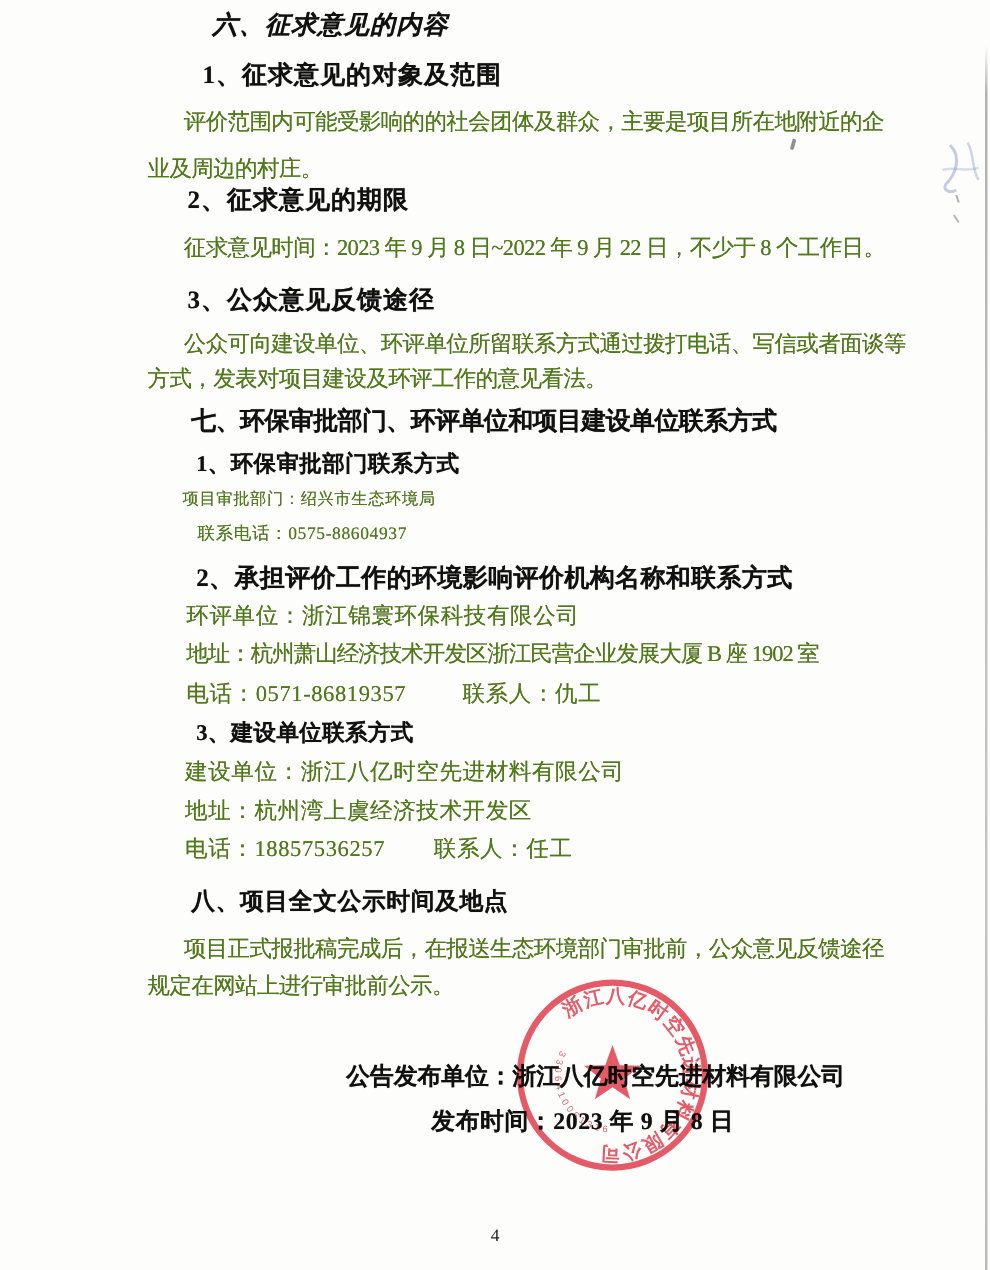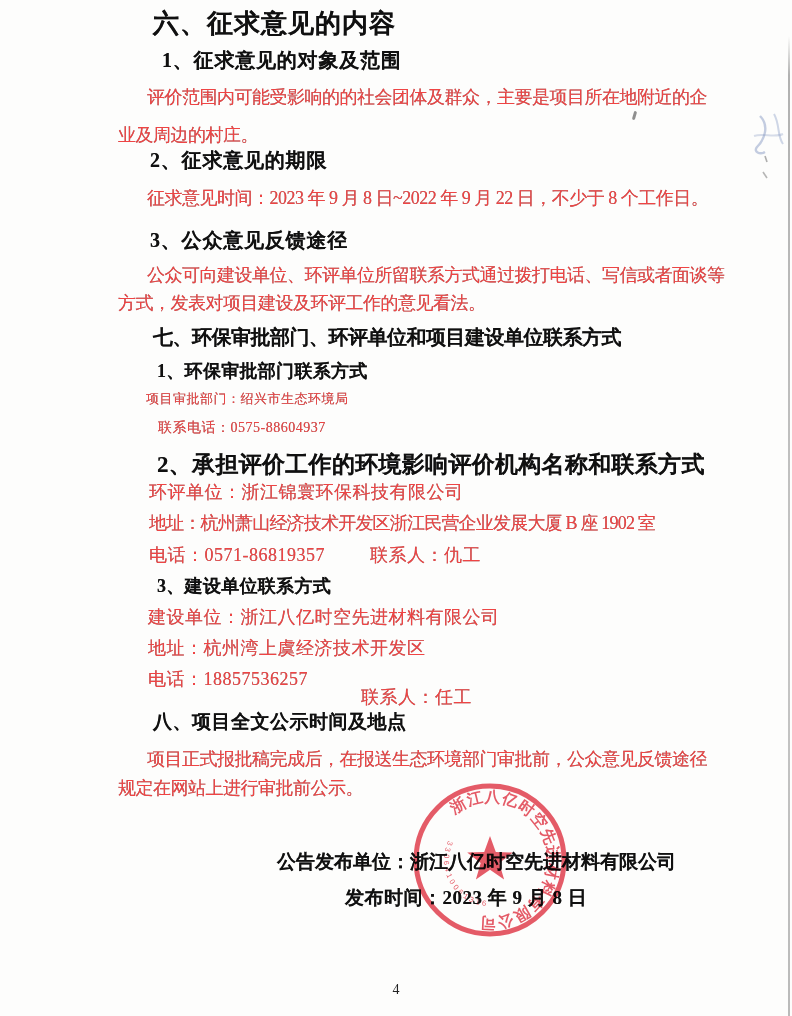--- a/index.html
+++ b/index.html
@@ -6,21 +6,21 @@
   .page {
     position:relative;
     width:792px; height:1016px;
     background:#fdfdfc;
     overflow:hidden;
     font-family:"Liberation Serif","DejaVu Serif",serif;
   }
   .line {
     position:absolute;
     white-space:nowrap;
-    color:#ef4444;
+    color:#4d7c0f;
     line-height:1.2;
     text-shadow:0 0 0.4px rgba(30,30,30,.55);
   }
   .line.bold { font-weight:700; color:#101010; text-shadow:0 0 0.6px rgba(0,0,0,.6); }
   .line .col2 { position:absolute; top:0; }
 
   .page-number {
     position:absolute; left:380px; top:982px; width:32px;
     text-align:center; font-size:14px; color:#222;
   }
@@ -58,41 +58,41 @@
     background:rgba(70,70,70,.6);
     transform:rotate(16deg);
   }
 </style>
 </head>
 <body>
 
 <div class="page">
 
   <div>
-      <div class="line bold" style="left: 153px; top: 8px; font-size: 26px; letter-spacing: 1px;"><span>六、征求意见的内容</span></div>
+      <div class="line bold" style="left: 170px; top: 8px; font-size: 20px; letter-spacing: 1px; font-style: italic;"><span>六、征求意见的内容</span></div>
       <div class="line bold" style="left: 150px; top: 48px; font-size: 20px; letter-spacing: 0.8px; margin-left: 12px;"><span>1、征求意见的对象及范围</span></div>
       <div class="line" style="left: 147px; top: 87px; font-size: 18px; letter-spacing: -0.5px;"><span>评价范围内可能受影响的的社会团体及群众，主要是项目所在地附近的企</span></div>
       <div class="line" style="left: 118px; top: 125px; font-size: 18px; letter-spacing: -0.5px;"><span>业及周边的村庄。</span></div>
       <div class="line bold" style="left: 150px; top: 148px; font-size: 20px; letter-spacing: 0.8px;"><span>2、征求意见的期限</span></div>
       <div class="line" style="left: 147px; top: 188px; font-size: 18px; letter-spacing: -0.5px;"><span>征求意见时间：2023 年 9 月 8 日~2022 年 9 月 22 日，不少于 8 个工作日。</span></div>
       <div class="line bold" style="left: 150px; top: 228px; font-size: 20px; letter-spacing: 0.8px;"><span>3、公众意见反馈途径</span></div>
       <div class="line" style="left: 147px; top: 265px; font-size: 18px; letter-spacing: -0.5px;"><span>公众可向建设单位、环评单位所留联系方式通过拨打电话、写信或者面谈等</span></div>
       <div class="line" style="left: 118px; top: 293px; font-size: 18px; letter-spacing: -0.5px;"><span>方式，发表对项目建设及环评工作的意见看法。</span></div>
       <div class="line bold" style="left: 153px; top: 325px; font-size: 20px; letter-spacing: -0.5px;"><span>七、环保审批部门、环评单位和项目建设单位联系方式</span></div>
       <div class="line bold" style="left: 157px; top: 361px; font-size: 18px; letter-spacing: 0.3px;"><span>1、环保审批部门联系方式</span></div>
       <div class="line" style="left: 146px; top: 391px; font-size: 13px; letter-spacing: 0.5px; text-align: center;"><span>项目审批部门：绍兴市生态环境局</span></div>
       <div class="line" style="left: 158px; top: 420px; font-size: 14px; letter-spacing: 0.5px;"><span>联系电话：0575-88604937</span></div>
-      <div class="line bold" style="left: 157px; top: 451px; font-size: 23px; letter-spacing: 0.3px;"><span>2、承担评价工作的环境影响评价机构名称和联系方式</span></div>
+      <div class="line bold" style="left: 157px; top: 451px; font-size: 20px; letter-spacing: 0.3px;"><span>2、承担评价工作的环境影响评价机构名称和联系方式</span></div>
       <div class="line" style="left: 149px; top: 482px; font-size: 18px; letter-spacing: 0.5px;"><span>环评单位：浙江锦寰环保科技有限公司</span></div>
       <div class="line" style="left: 149px; top: 513px; font-size: 18px; letter-spacing: -0.8px;"><span>地址：杭州萧山经济技术开发区浙江民营企业发展大厦 B 座 1902 室</span></div>
       <div class="line" style="left: 149px; top: 545px; font-size: 18px; letter-spacing: 0.5px;"><span>电话：0571-86819357</span><span class="col2" style="left: 221px;">联系人：仇工</span></div>
       <div class="line bold" style="left: 157px; top: 576px; font-size: 18px; letter-spacing: 0.3px;"><span>3、建设单位联系方式</span></div>
       <div class="line" style="left: 148px; top: 607px; font-size: 18px; letter-spacing: 0.5px;"><span>建设单位：浙江八亿时空先进材料有限公司</span></div>
       <div class="line" style="left: 148px; top: 638px; font-size: 18px; letter-spacing: 0.5px;"><span>地址：杭州湾上虞经济技术开发区</span></div>
-      <div class="line" style="left: 148px; top: 669px; font-size: 18px; letter-spacing: 0.5px;"><span>电话：18857536257</span><span class="col2" style="left: 213px; margin-top: 18px;">联系人：任工</span></div>
+      <div class="line" style="left: 148px; top: 669px; font-size: 18px; letter-spacing: 0.5px;"><span>电话：18857536257</span><span class="col2" style="left: 199px;">联系人：任工</span></div>
       <div class="line bold" style="left: 153px; top: 711px; font-size: 19px; letter-spacing: 0.5px;"><span>八、项目全文公示时间及地点</span></div>
       <div class="line" style="left: 147px; top: 749px; font-size: 18px; letter-spacing: -0.5px;"><span>项目正式报批稿完成后，在报送生态环境部门审批前，公众意见反馈途径</span></div>
       <div class="line" style="left: 118px; top: 778px; font-size: 18px; letter-spacing: -0.5px;"><span>规定在网站上进行审批前公示。</span></div>
       <div class="line bold" style="left: 277px; top: 851px; font-size: 19px; letter-spacing: 0px;"><span>公告发布单位：浙江八亿时空先进材料有限公司</span></div>
       <div class="line bold" style="left: 345px; top: 887px; font-size: 19px; letter-spacing: 0.5px;"><span>发布时间：2023 年 9 月 8 日</span></div>
     </div>
 
   <div class="page-number">4</div>
 
   <svg class="stamp" viewBox="-80 -80 160 160" width="160" height="160" aria-hidden="true" style="color: rgb(226, 60, 75);">

